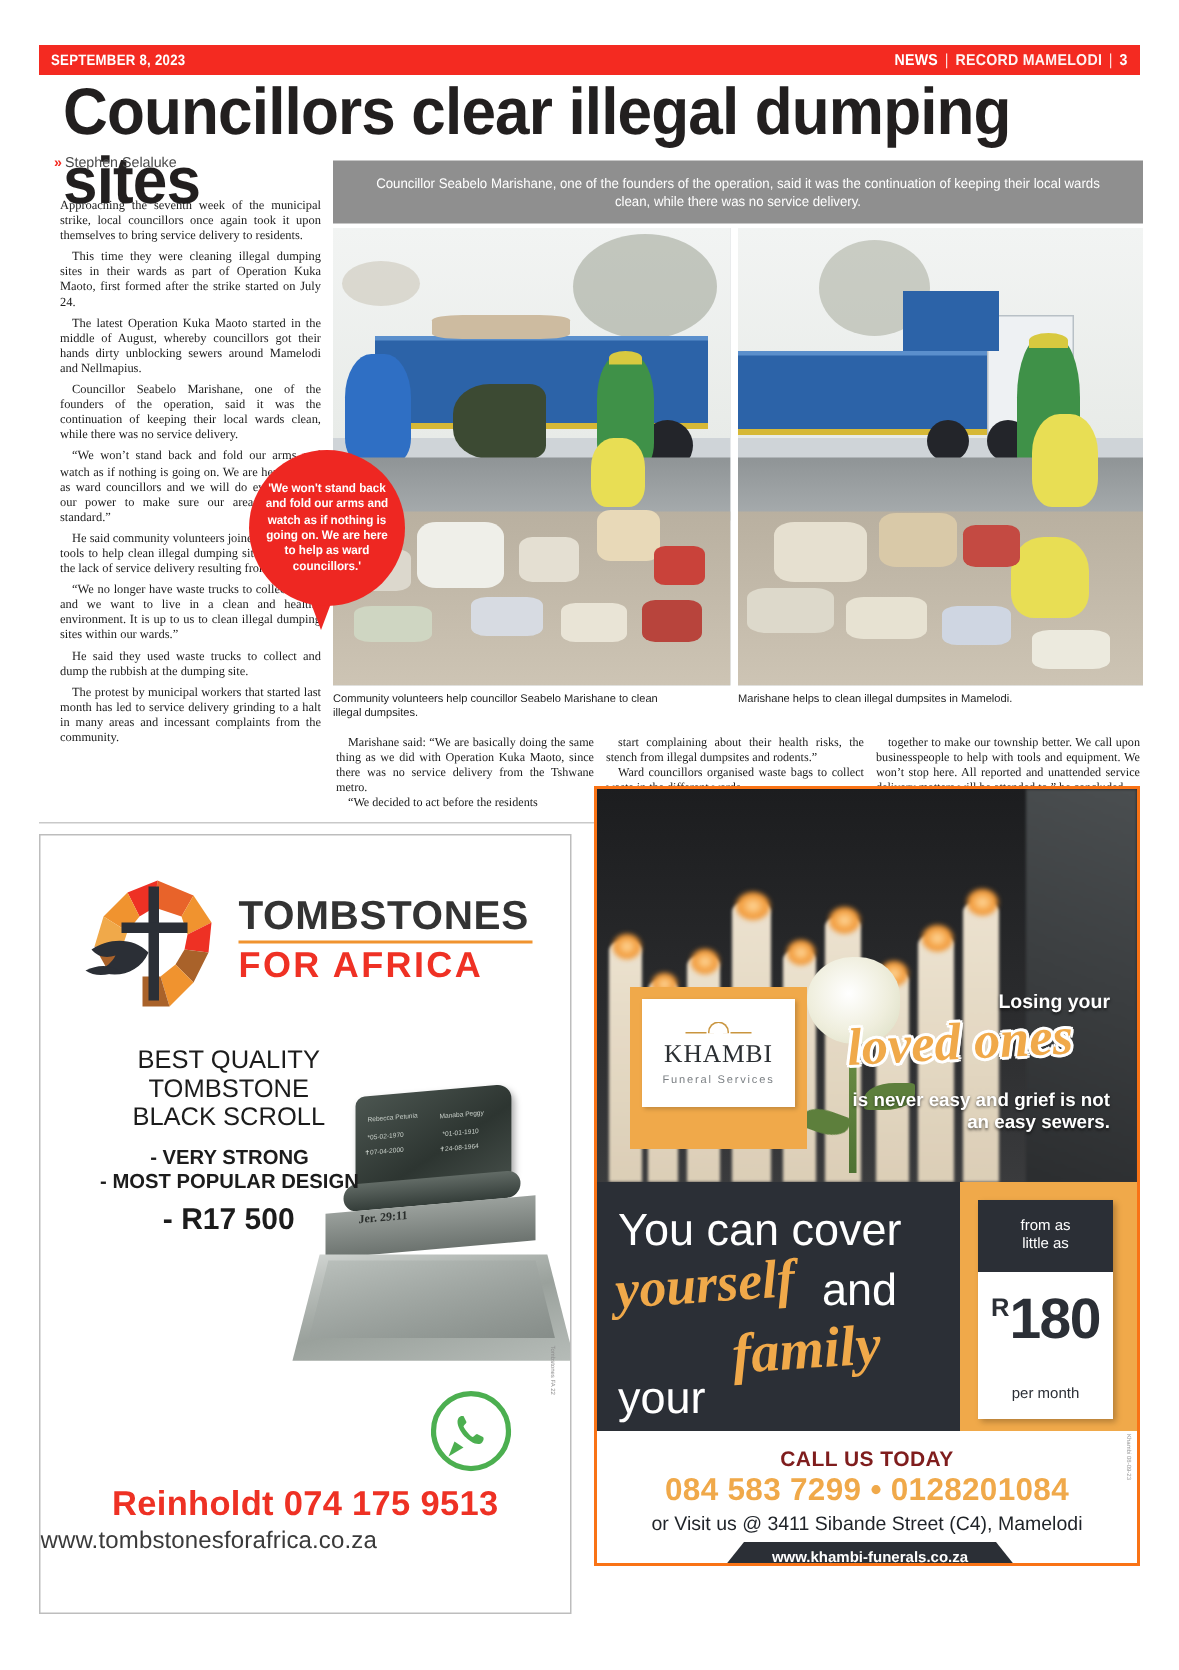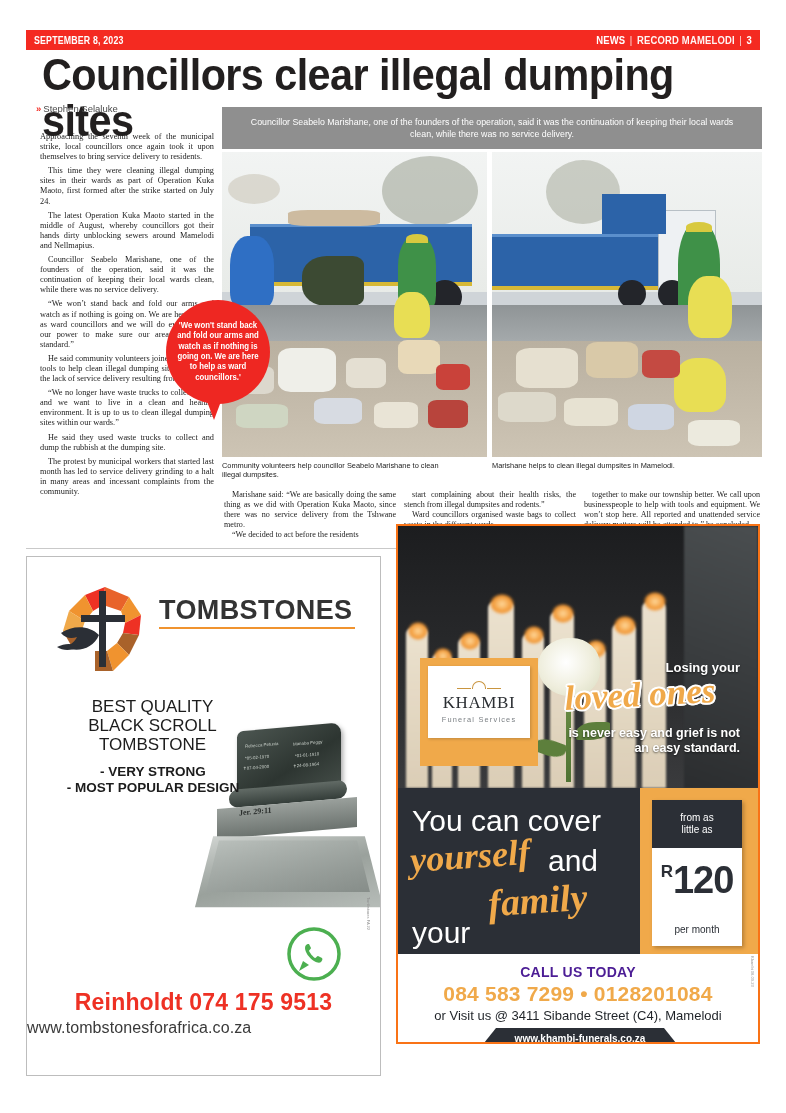--- a/index.html
+++ b/index.html
@@ -378,21 +378,21 @@
   .kh-price-amt .cur { font-size: 17px; align-self: flex-start; margin-top: 14px; }
   .kh-price-amt .num { font-size: 38px; letter-spacing: -1px; }
   .kh-price-per {
     height: 34px; display: flex; align-items: center; justify-content: center;
     font-family: "Liberation Sans", sans-serif; font-size: 10px; color: #2b2f36;
   }
 
   .kh-call {
     position: absolute; left: 0; top: 438px; width: 100%; text-align: center;
     font-family: "Liberation Sans", sans-serif; font-weight: bold;
-    font-size: 14px; color: #4c1d95; letter-spacing: .3px;
+    font-size: 14px; color: #7f1d1d; letter-spacing: .3px;
   }
   .kh-nums {
     position: absolute; left: 0; top: 456px; width: 100%; text-align: center;
     font-family: "Liberation Sans", sans-serif; font-weight: bold;
     font-size: 21px; color: #f0a94a; letter-spacing: .2px;
   }
   .kh-visit {
     position: absolute; left: 0; top: 482px; width: 100%; text-align: center;
     font-family: "Liberation Sans", sans-serif; font-size: 13px; color: #1f2328;
   }
@@ -534,20 +534,21 @@
           <path d="M8 50 L18 68 L32 60 L26 52 Z" fill="#a9622a"></path>
         </g>
         <rect x="44" y="10" width="7" height="76" fill="#2b2f36"></rect>
         <rect x="26" y="34" width="44" height="7" fill="#2b2f36"></rect>
         <path d="M6 52 C18 44 34 44 44 54 C38 68 22 72 10 66 C16 64 20 60 22 56 C16 58 10 57 6 52 Z" fill="#2b2f36"></path>
         <path d="M2 66 C10 62 18 62 24 66 C16 70 8 70 2 66 Z" fill="#2b2f36"></path>
       </svg>
       <div class="tfa-words">
         <div class="tfa-word1">TOMBSTONES</div>
         <div class="tfa-rule"></div>
+        <div class="tfa-word2">FOR AFRICA</div>
       </div>
     </div>
 
     <div class="tomb-wrap">
       <div class="tomb-top">
         <div class="tomb-engrave" style="left:8px;top:12px;">Rebecca Petunia</div>
         <div class="tomb-engrave" style="left:56px;top:14px;">Manaba Peggy</div>
         <div class="tomb-engrave" style="left:8px;top:24px;">*05-02-1970</div>
         <div class="tomb-engrave" style="left:6px;top:34px;">✝07-04-2000</div>
         <div class="tomb-engrave" style="left:58px;top:26px;">*01-01-1910</div>
@@ -556,29 +557,30 @@
       <div class="tomb-roll"></div>
       <div class="tomb-base"></div>
       <div class="tomb-verse">Jer. 29:11</div>
       <div class="tomb-slab"></div>
       <div class="tomb-slab2"></div>
       <div class="tomb-credit">Tombstones FA 22</div>
     </div>
 
     <div class="tfa-head">
       <div>BEST QUALITY</div>
+      <div>TOMBSTONE</div>
       <div>BLACK SCROLL</div>
-      <div>TOMBSTONE</div>
     </div>
 
     <div class="tfa-sub">
       <div>- VERY STRONG</div>
       <div>- MOST POPULAR DESIGN</div>
     </div>
 
+    <div class="tfa-price">- R17 500</div>
 
     <svg class="whats-icon" style="position:absolute;left:260px;top:370px;" width="54" height="54" viewBox="0 0 54 54">
       <circle cx="27" cy="27" r="25" fill="none" stroke="#4caf50" stroke-width="3.5"></circle>
       <path d="M12 44 L16 34 L22 38 Z" fill="#4caf50"></path>
       <path d="M21 17 c-1 0 -3 1 -3 4 c0 4 4 10 9 13 c3 2 6 2 7 1 c1 -1 2 -3 1 -4 l-4 -2 c-1 0 -2 2 -3 2 c-2 -1 -5 -5 -6 -7 c0 -1 2 -2 2 -3 l-2 -4 Z" fill="#4caf50"></path>
     </svg>
 
     <div class="tfa-phone">Reinholdt 074 175 9513</div>
     <div class="tfa-web">www.tombstonesforafrica.co.za</div>
   </div>
@@ -608,21 +610,21 @@
       <div class="rose-stem"></div>
       <div class="leaf" style="left:178px;top:196px;width:34px;height:18px;"></div>
       <div class="leaf" style="left:136px;top:214px;width:32px;height:16px;transform:rotate(20deg);"></div>
       <div class="rose"></div>
     </div>
 
     <div class="kh-losing">Losing your</div>
     <div class="kh-loved">loved ones</div>
     <div class="kh-never">
       <div>is never easy and grief is not</div>
-      <div>an easy standard.</div>
+      <div>an easy sewers.</div>
     </div>
 
     <div class="kh-logo-outer"></div>
     <div class="kh-logo-card">
       <div class="kh-orn">
           <span></span>
         </div>
       <div class="kh-name">KHAMBI</div>
       <div class="kh-sub">Funeral Services</div>
     </div>
@@ -637,21 +639,21 @@
 
     <div class="kh-price-card">
       <div class="kh-price-top">
         <div>
           <div>from as</div>
           <div>little as</div>
         </div>
       </div>
       <div class="kh-price-amt">
         <span class="cur">R</span>
-        <span class="num">120</span>
+        <span class="num">180</span>
       </div>
       <div class="kh-price-per">per month</div>
     </div>
 
     <div class="kh-call">CALL US TODAY</div>
     <div class="kh-nums">084 583 7299 • 0128201084</div>
     <div class="kh-visit">or Visit us @ 3411 Sibande Street (C4), Mamelodi</div>
     <div class="kh-webtag">www.khambi-funerals.co.za</div>
     <div class="kh-credit">Khambi 08-09-23</div>
   </div>

